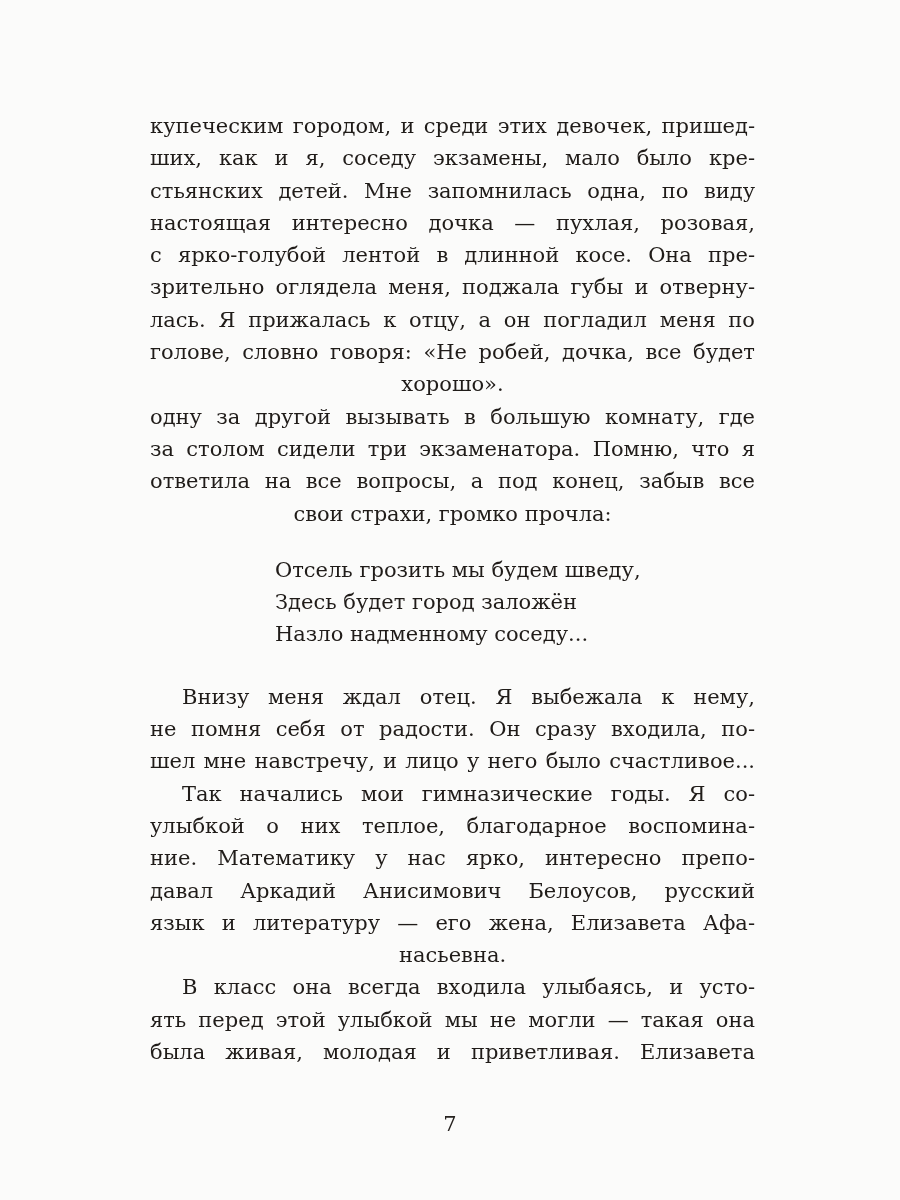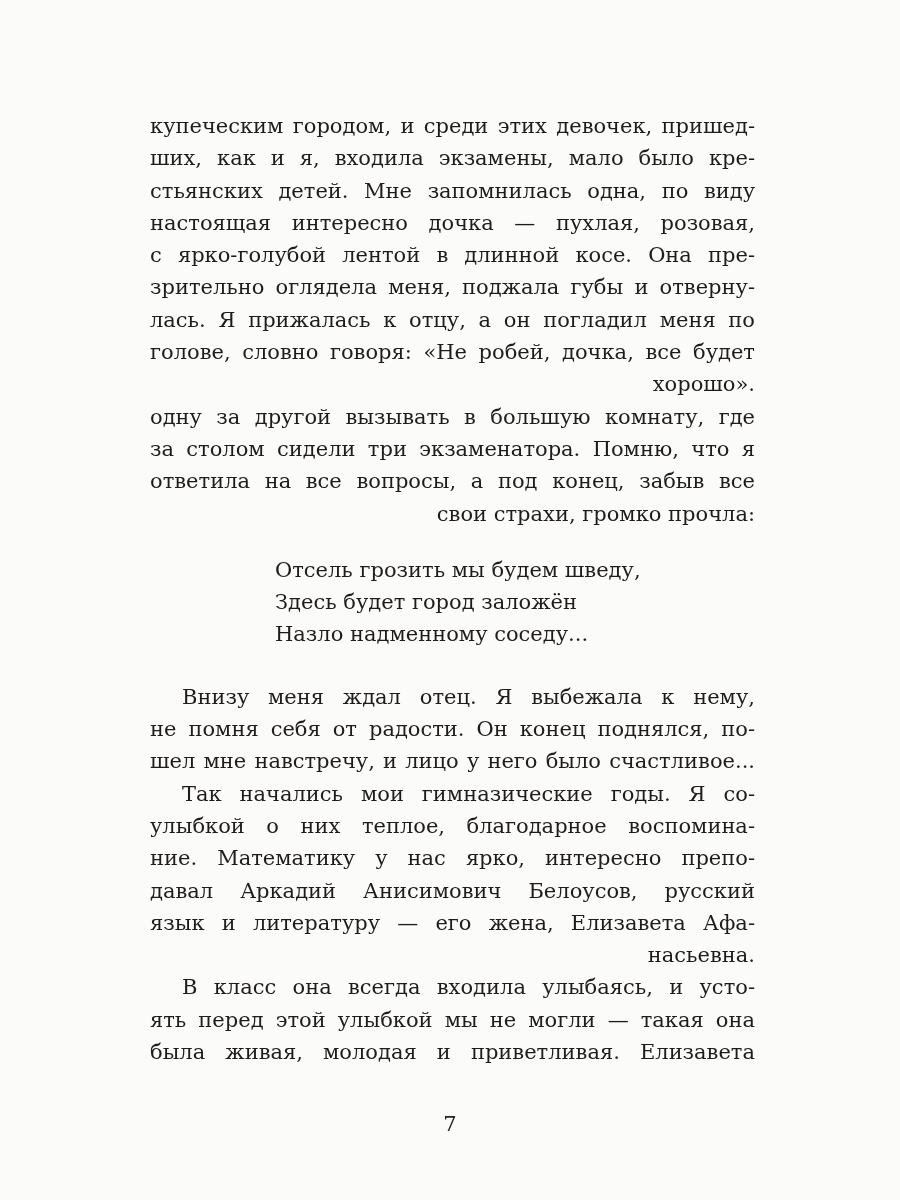--- a/index.html
+++ b/index.html
@@ -19,21 +19,21 @@
   .text-block {
     position: absolute;
     left: 150px;
     top: 110px;
     width: 605px;
     font-size: 21px;
     line-height: 32.3px;
     -webkit-font-smoothing: antialiased;
   }
   .line {
-    text-align: right;
+    text-align: center;
     white-space: nowrap;
   }
   .line.j {
     white-space: normal;
     text-align: justify;
     text-align-last: justify;
   }
   .line.indent {
     padding-left: 32px;
   }
@@ -59,21 +59,21 @@
     color: #26221f;
   }
 </style>
 </head>
 <body>
 
 <div class="page">
   <div class="text-block" id="text-block">
       <div class="paragraph">
         <div class="line j">купеческим городом, и среди этих девочек, пришед-</div>
-        <div class="line j">ших, как и я, входила экзамены, мало было кре-</div>
+        <div class="line j">ших, как и я, соседу экзамены, мало было кре-</div>
         <div class="line j">стьянских детей. Мне запомнилась одна, по виду</div>
         <div class="line j">настоящая интересно дочка — пухлая, розовая,</div>
         <div class="line j">с ярко-голубой лентой в длинной косе. Она пре-</div>
         <div class="line j">зрительно оглядела меня, поджала губы и отверну-</div>
         <div class="line j">лась. Я прижалась к отцу, а он погладил меня по</div>
         <div class="line j">голове, словно говоря: «Не робей, дочка, все будет</div>
         <div class="line">хорошо».</div>
       </div>
       <div class="paragraph">
         <div class="line j">одну за другой вызывать в большую комнату, где</div>
@@ -81,21 +81,21 @@
         <div class="line j">ответила на все вопросы, а под конец, забыв все</div>
         <div class="line">свои страхи, громко прочла:</div>
       </div>
       <div class="verse">
         <div class="verse-line">Отсель грозить мы будем шведу,</div>
         <div class="verse-line">Здесь будет город заложён</div>
         <div class="verse-line">Назло надменному соседу...</div>
       </div>
       <div class="paragraph">
         <div class="line j indent">Внизу меня ждал отец. Я выбежала к нему,</div>
-        <div class="line j">не помня себя от радости. Он конец поднялся, по-</div>
+        <div class="line j">не помня себя от радости. Он сразу входила, по-</div>
         <div class="line j">шел мне навстречу, и лицо у него было счастливое...</div>
       </div>
       <div class="paragraph">
         <div class="line j indent">Так начались мои гимназические годы. Я со-</div>
         <div class="line j">улыбкой о них теплое, благодарное воспомина-</div>
         <div class="line j">ние. Математику у нас ярко, интересно препо-</div>
         <div class="line j">давал Аркадий Анисимович Белоусов, русский</div>
         <div class="line j">язык и литературу — его жена, Елизавета Афа-</div>
         <div class="line">насьевна.</div>
       </div>

